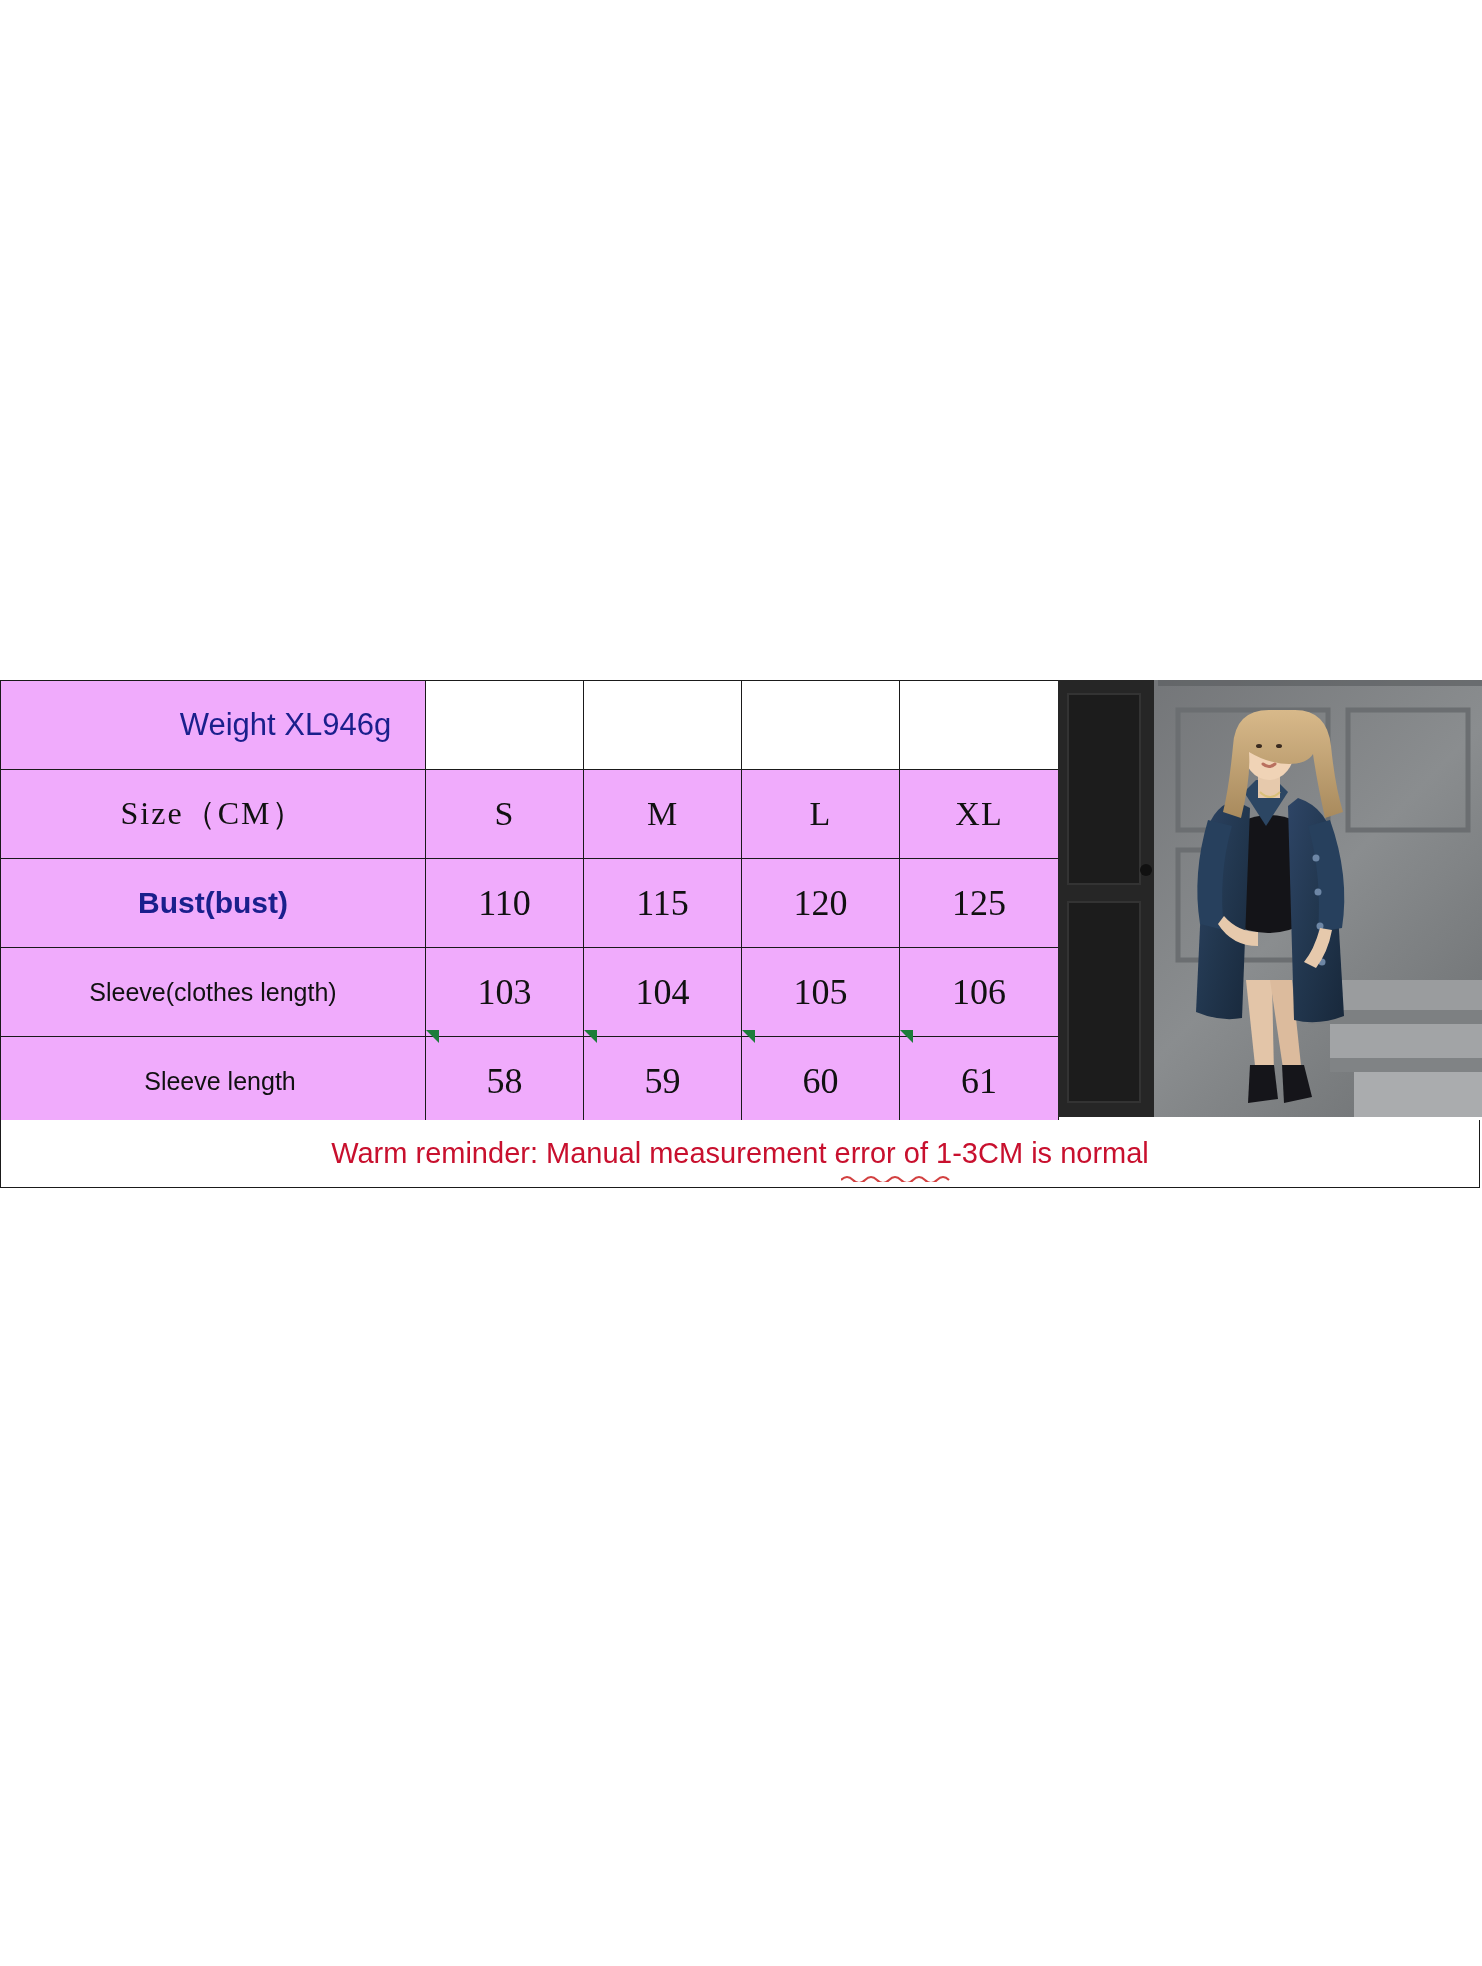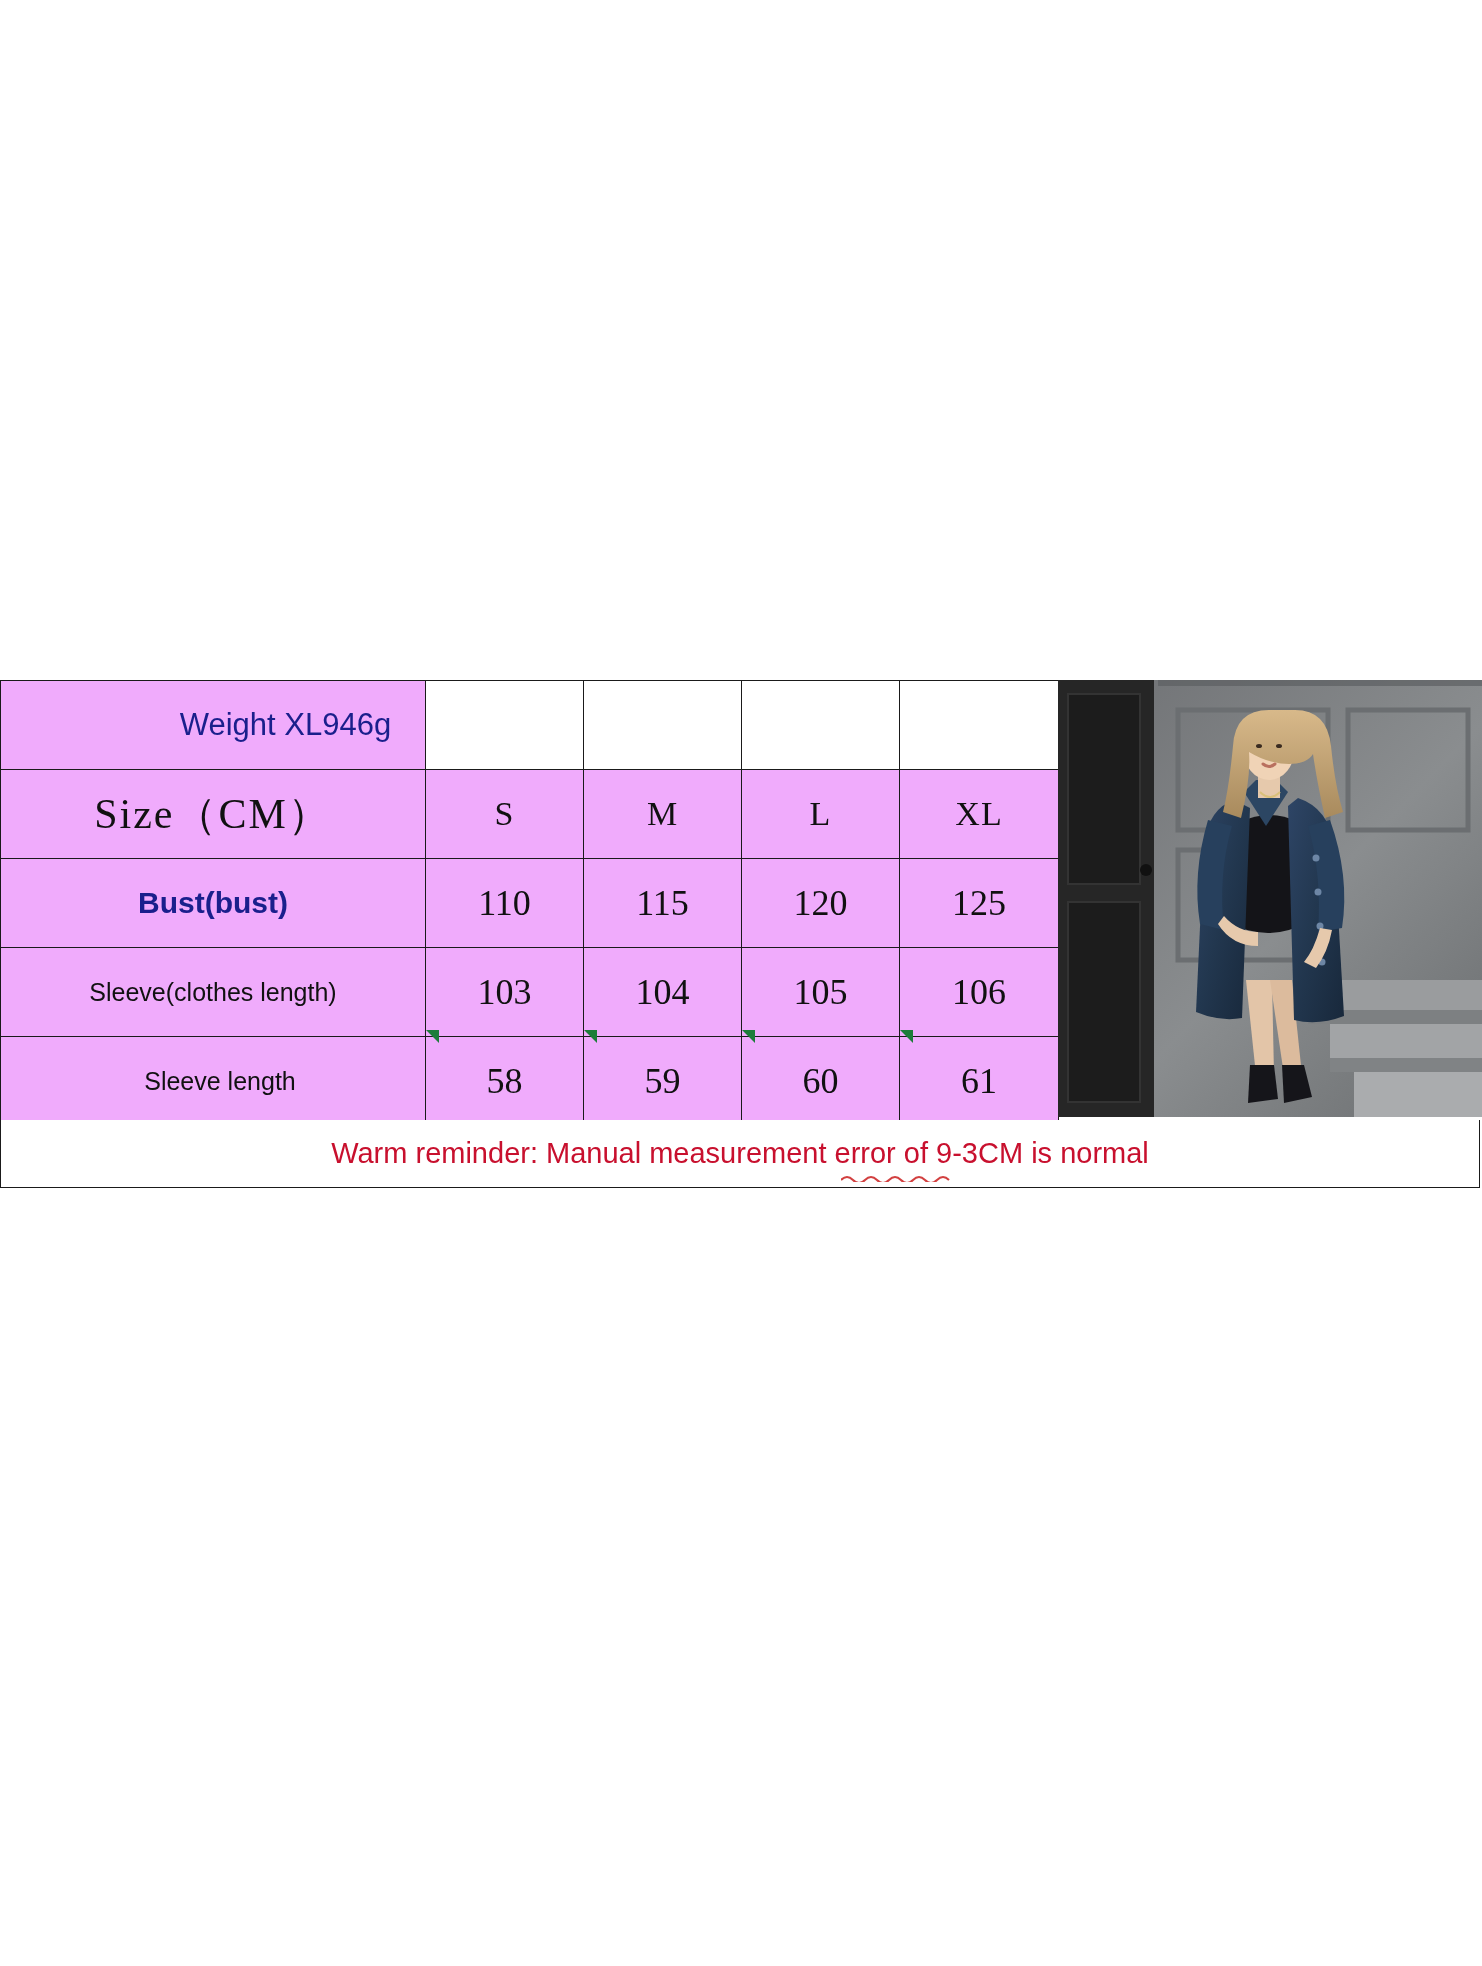--- a/index.html
+++ b/index.html
@@ -60,21 +60,21 @@
 
   
   .size-head {
     font-family: "Liberation Serif", serif;
     font-size: 34px;
     color: #111;
     letter-spacing: 1px;
   }
   .size-head-label {
     font-family: "Liberation Serif", serif;
-    font-size: 42px;
+    font-size: 32px;
     color: #111;
     letter-spacing: 2px;
   }
 
   .row-label-blue {
     color: #1a1f8c;
     font-size: 30px;
     font-weight: bold;
     font-family: "Liberation Sans", sans-serif;
     margin-top: 8px;
@@ -268,19 +268,19 @@
 
       <ellipse cx="201" cy="66" rx="3" ry="2" fill="#3a2b20"></ellipse>
       <ellipse cx="221" cy="66" rx="3" ry="2" fill="#3a2b20"></ellipse>
       <path d="M205 84 q6 5 12 0" stroke="#b9705f" stroke-width="3" fill="none" stroke-linecap="round"></path>
 
       <path d="M202 112 q10 10 20 0" stroke="#d9c07a" stroke-width="2" fill="none"></path>
     </svg>
   </div>
 
   <div class="warm-reminder">
-    <span>Warm reminder: Manual measurement error of 9-3CM is normal</span>
+    <span>Warm reminder: Manual measurement error of 1-3CM is normal</span>
     <svg class="squiggle" viewBox="0 0 120 8" preserveAspectRatio="none">
       <path d="M0 6 q6 -6 12 0 t12 0 t12 0 t12 0 t12 0 t12 0 t12 0 t12 0 t12 0" stroke="#d24040" stroke-width="2" fill="none"></path>
     </svg>
   </div>
 
 </div>
 
 </body></html>

